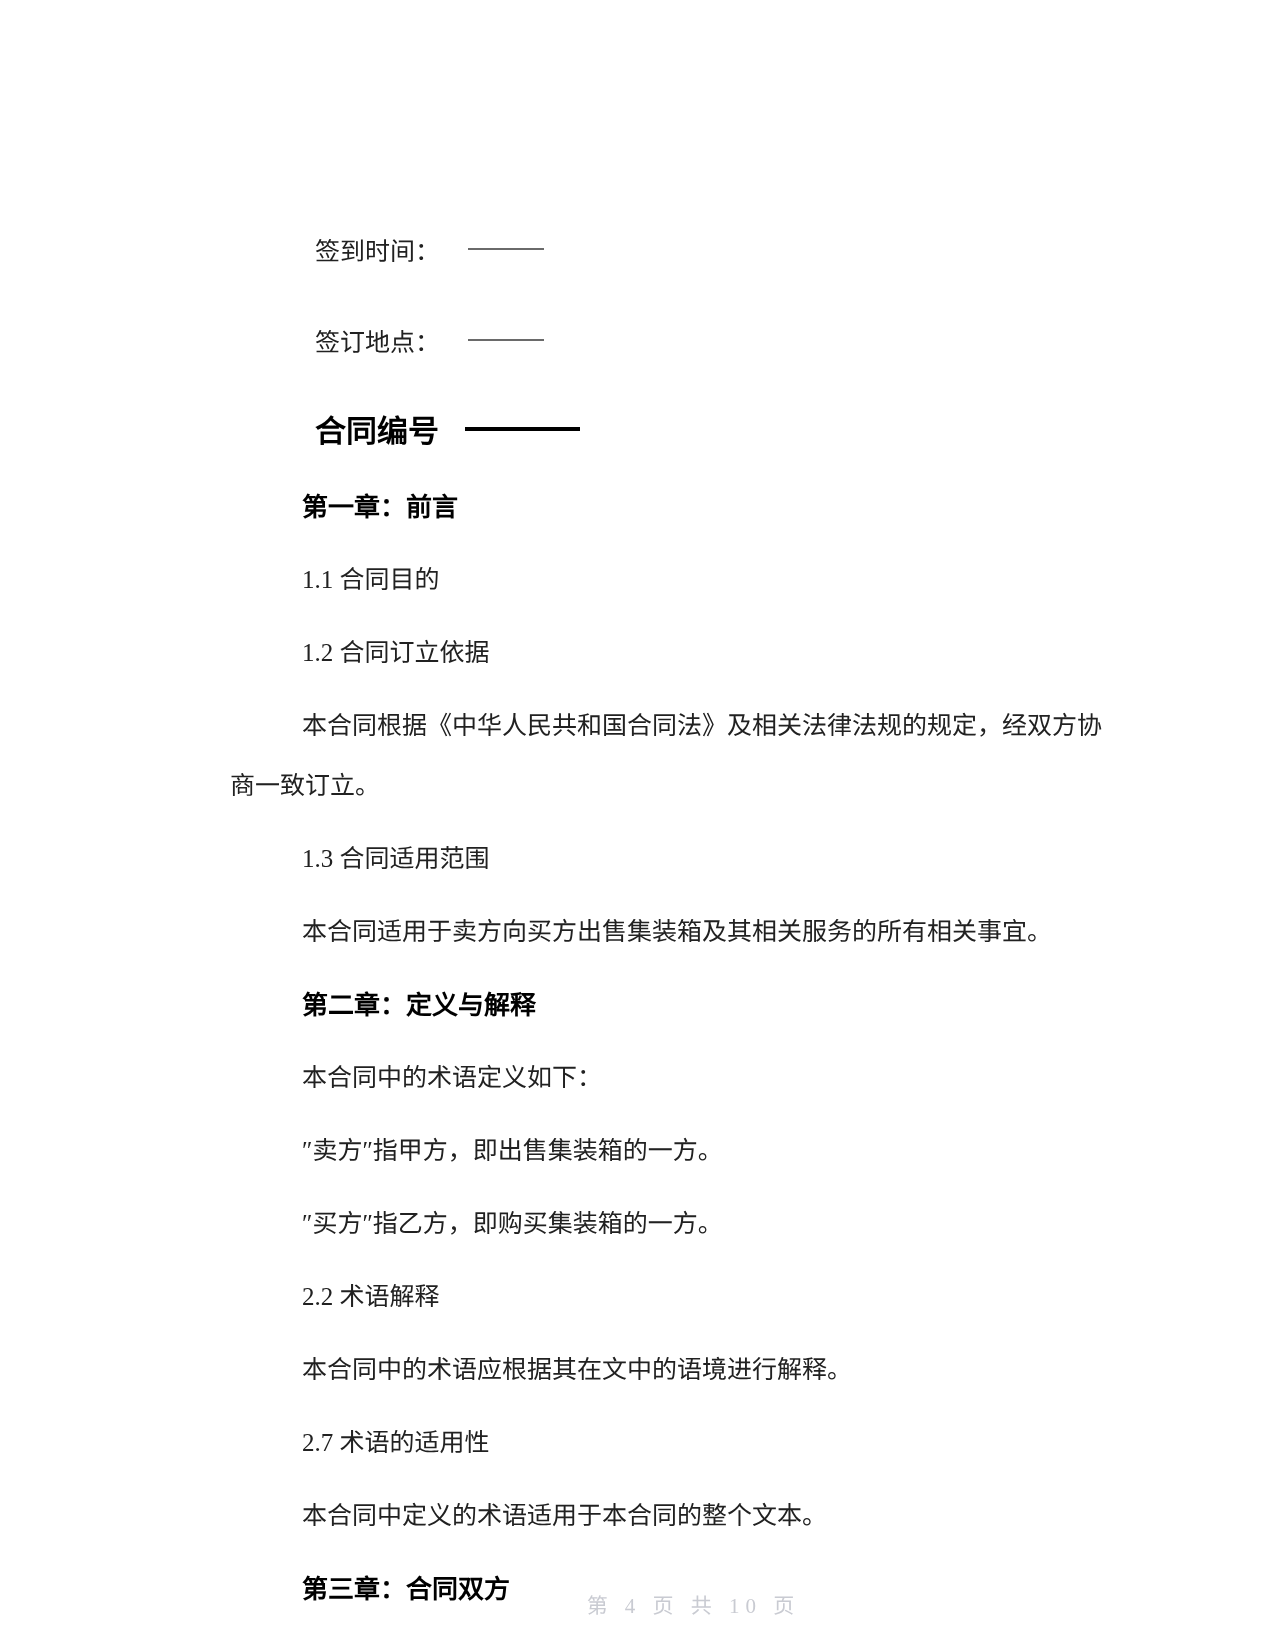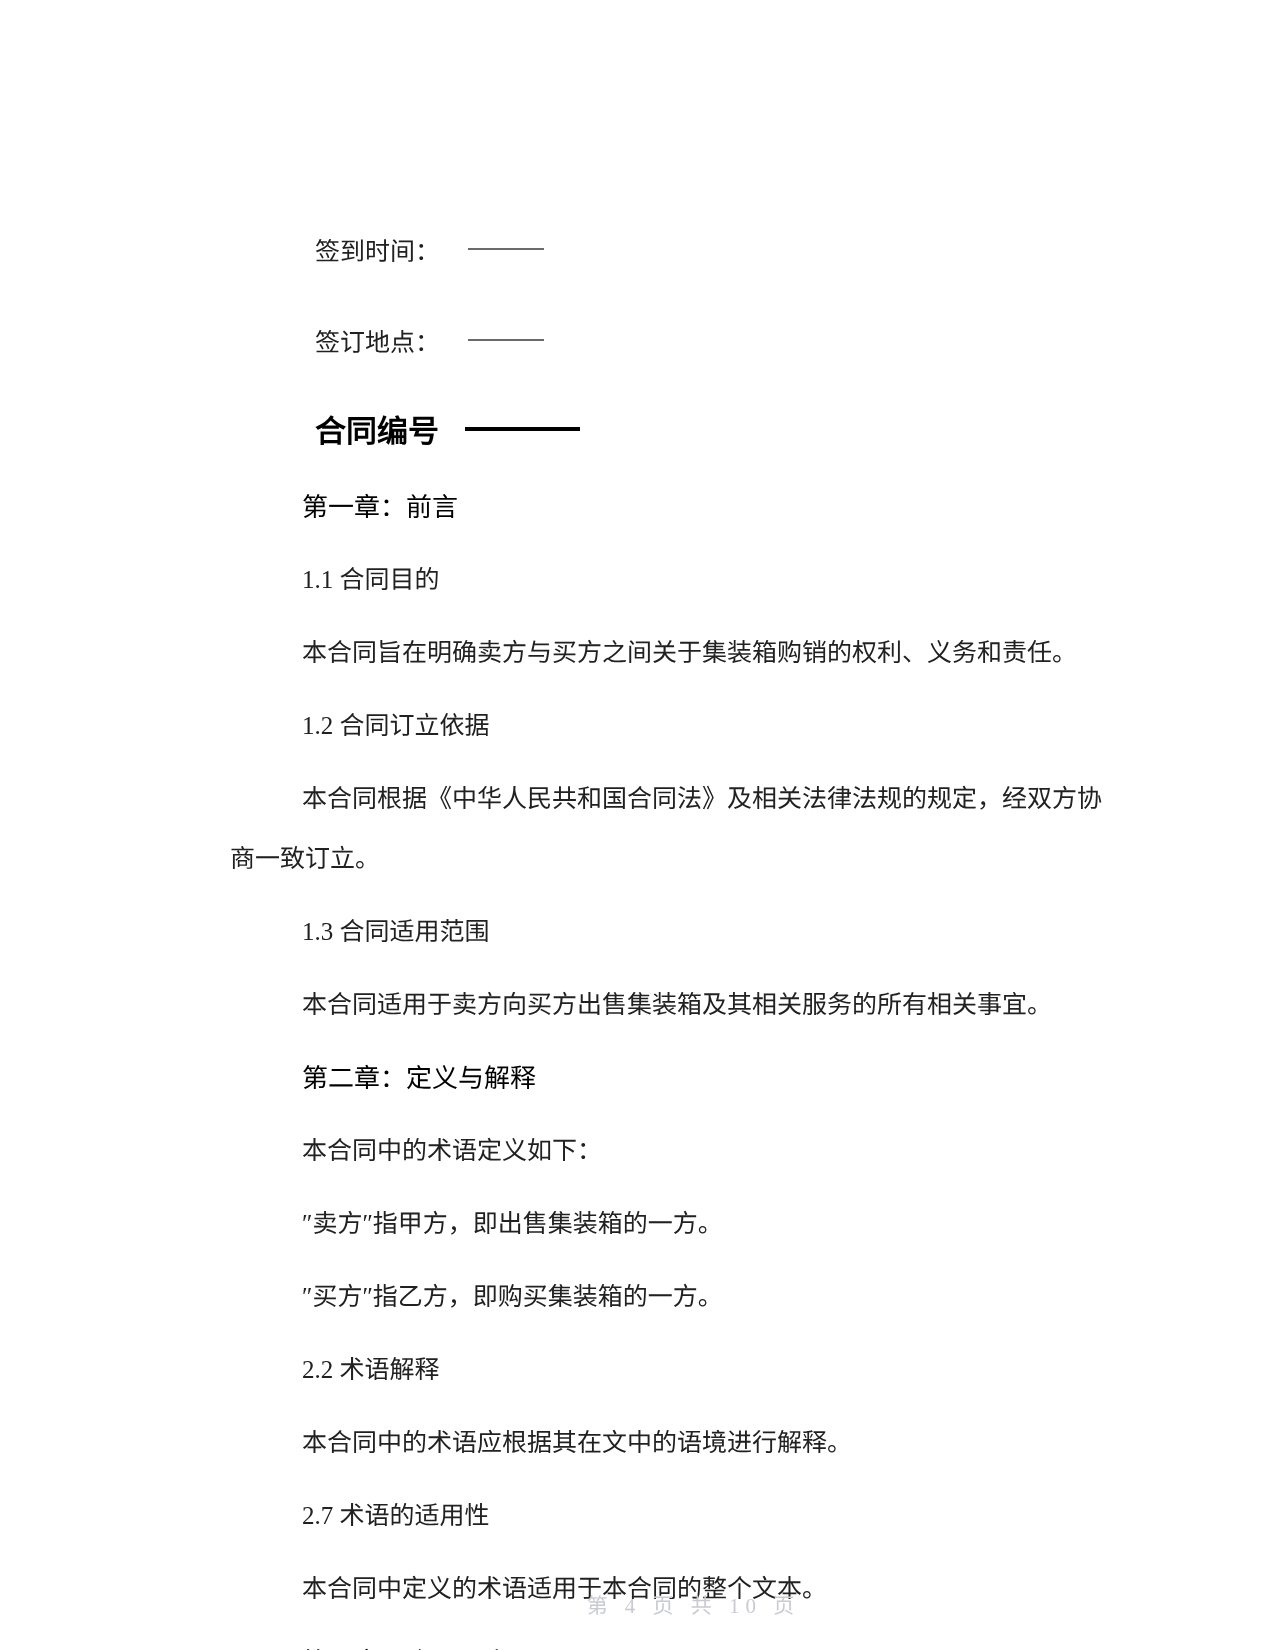--- a/index.html
+++ b/index.html
@@ -24,21 +24,21 @@
   }
   .line {
     font-size: 25px;
     line-height: 60px;
     text-indent: 72px;
     color: #212121;
     font-weight: 400;
   }
   .chapter {
     font-family: "Liberation Sans", "DejaVu Sans", sans-serif;
-    font-weight: 400;
+    font-weight: 700;
     font-size: 26px;
     color: #000000;
   }
   .contract-no {
     font-family: Liberation Mono, monospace;
     font-weight: 700;
     font-size: 31px;
     color: #000000;
   }
   .blank {
@@ -81,21 +81,20 @@
   <p class="line"><span>签到时间：</span><span class="blank blank-thin"></span></p>
 
   <p class="line"><span>签订地点：</span><span class="blank blank-thin"></span></p>
 
   <p class="line contract-no"><span>合同编号</span><span class="blank blank-bold"></span></p>
 
   <h2 class="line chapter">第一章：前言</h2>
 
   <p class="line">1.1 合同目的</p>
 
-  <p class="line">本合同旨在明确卖方与买方之间关于集装箱购销的权利、义务和责任。</p>
 
   <p class="line">1.2 合同订立依据</p>
 
   <p class="line">本合同根据《中华人民共和国合同法》及相关法律法规的规定，经双方协商一致订立。</p>
 
   <p class="line">1.3 合同适用范围</p>
 
   <p class="line">本合同适用于卖方向买方出售集装箱及其相关服务的所有相关事宜。</p>
 
   <h2 class="line chapter">第二章：定义与解释</h2>

